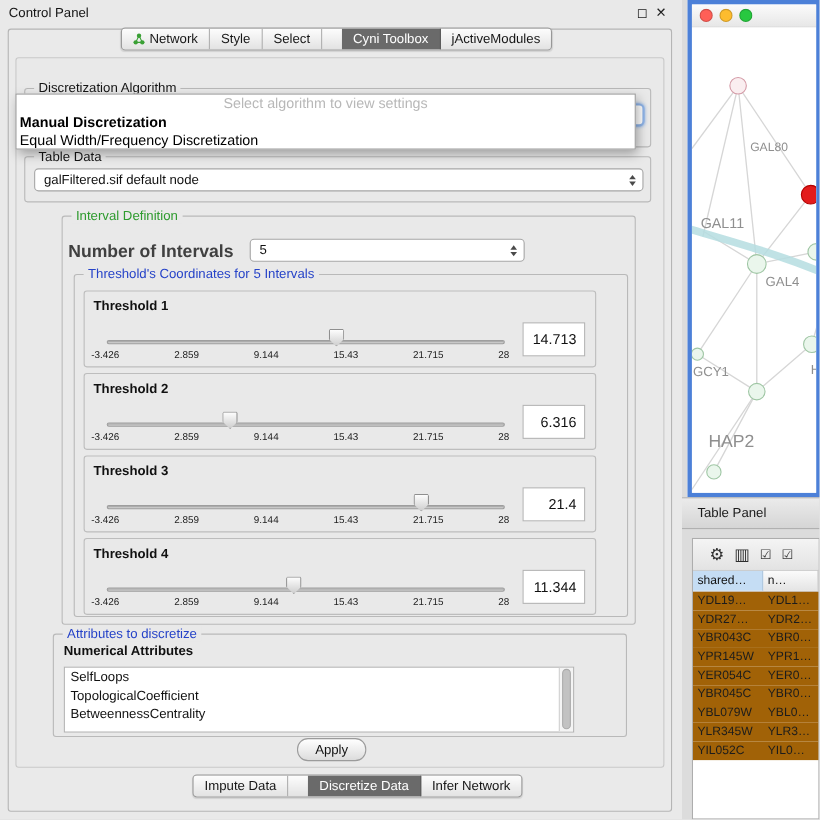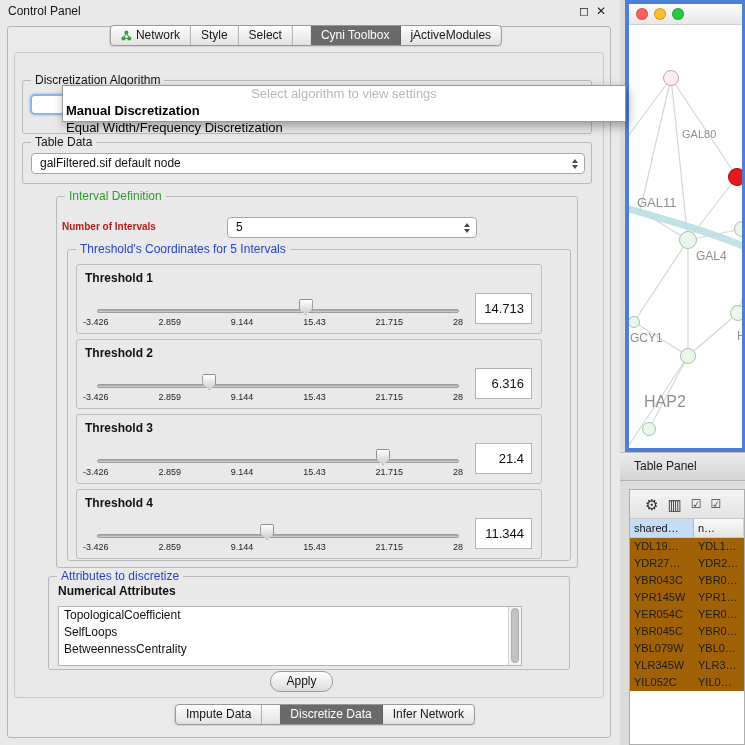--- a/index.html
+++ b/index.html
@@ -31,37 +31,37 @@
 
   
   .group { position:absolute; border:1px solid #b9b9b9; border-radius:3px; }
   .group-label { position:absolute; top:-8px; left:8px; background:#e9e9e9; padding:0 4px; font-size:12px; color:#141414; white-space:nowrap; }
   .label-green { color:var(--group-title-green,#2e9b2e); }
   .label-blue  { color:var(--group-title-blue,#2643c8); }
 
   .algo-group { left:22px; top:80px; width:570px; height:54px; }
   .algo-combo { position:absolute; left:30px; top:94px; width:556px; height:21px; background:#fff;
     border:2px solid var(--focus-ring,#8fb4e8); border-radius:5px; box-shadow:0 0 3px var(--focus-ring,#8fb4e8); }
-  .algo-popup { position:absolute; left:14px; top:85px; width:564px; height:37px; background:#fff;
-    border:1px solid #9a9a9a; box-shadow:2px 4px 10px rgba(0,0,0,0.35); z-index:6;margin-left:48px; }
+  .algo-popup { position:absolute; left:14px; top:85px; width:564px; height:51px; background:#fff;
+    border:1px solid #9a9a9a; box-shadow:2px 4px 10px rgba(0,0,0,0.35); z-index:6; }
   .popup-placeholder { height:16px; text-align:center; color:#b8b8b8; font-size:13px; line-height:15px; }
   .popup-option { font-size:13px; line-height:17px; padding-left:3px; color:#000; }
   .popup-option.bold { font-weight:bold; }
 
   .tabledata-group { left:22px; top:142px; width:570px; height:42px; }
 
   .combo { position:absolute; background:#fff; border:1px solid #a6a6a6; border-radius:4px; }
   .combo-text { position:absolute; left:8px; top:0; right:18px; font-size:12px; line-height:19px; color:#111; white-space:nowrap; overflow:hidden; }
   .combo-stepper { position:absolute; right:4px; top:0; bottom:0; width:10px; display:flex; flex-direction:column; justify-content:center; align-items:center; gap:2px; }
   .tri-up { width:0; height:0; border-left:3.5px solid transparent; border-right:3.5px solid transparent; border-bottom:4px solid #4a4a4a; }
   .tri-down { width:0; height:0; border-left:3.5px solid transparent; border-right:3.5px solid transparent; border-top:4px solid #4a4a4a; }
   .tabledata-combo { left:8px; top:10px; width:554px; height:21px; }
 
   .interval-group { left:56px; top:196px; width:522px; height:372px; }
-  .ni-label { position:absolute; left:62px; top:221px; font-size:10px; font-weight:bold; color:#b91c1c; }
+  .ni-label { position:absolute; left:62px; top:221px; font-size:16px; font-weight:bold; color:#404040; }
   .ni-combo { left:170px; top:20px; width:250px; height:21px; }
 
   .thresholds-group { left:10px; top:52px; width:504px; height:312px; background:#e9e9e9; }
 
   .threshold-panel { position:absolute; left:8px; width:466px; height:70px; border:1px solid #bdbdbd; border-radius:3px; background:#e9e9e9; }
   .th-label { position:absolute; left:8px; top:6px; font-size:12px; font-weight:bold; color:#111; }
   .th-slider { position:absolute; left:20px; top:32px; width:362px; height:22px; }
   .th-track { position:absolute; left:0; right:0; top:12px; height:4px; background:#cdcdcd; border:1px solid #9e9e9e; border-radius:2px; box-shadow:inset 0 1px 1px rgba(0,0,0,0.18); }
   .th-thumb { position:absolute; top:2px; width:14px; height:16px; background:linear-gradient(#fdfdfd,#cfcfcf);
     border:1px solid #8f8f8f; clip-path:polygon(8% 0,92% 0,100% 12%,100% 58%,50% 100%,0 58%,0 12%); }
@@ -253,22 +253,22 @@
     </div>
   </div>
   <div class="ni-label">Number of Intervals</div>
 
   <div class="group attrs-group">
     <span class="group-label label-blue">Attributes to discretize</span>
   </div>
   <div class="attrs-sub">Numerical Attributes</div>
   <div class="attrs-list">
     <div>
+        <div class="attr-item">SelfLoops</div>
         <div class="attr-item">TopologicalCoefficient</div>
-        <div class="attr-item">SelfLoops</div>
         <div class="attr-item">BetweennessCentrality</div>
       </div>
     <div class="attrs-scrollbar">
       <div class="attrs-thumb"></div>
     </div>
   </div>
 
   <button class="apply-btn">Apply</button>
 
   <div class="tab-strip bottom-strip">

